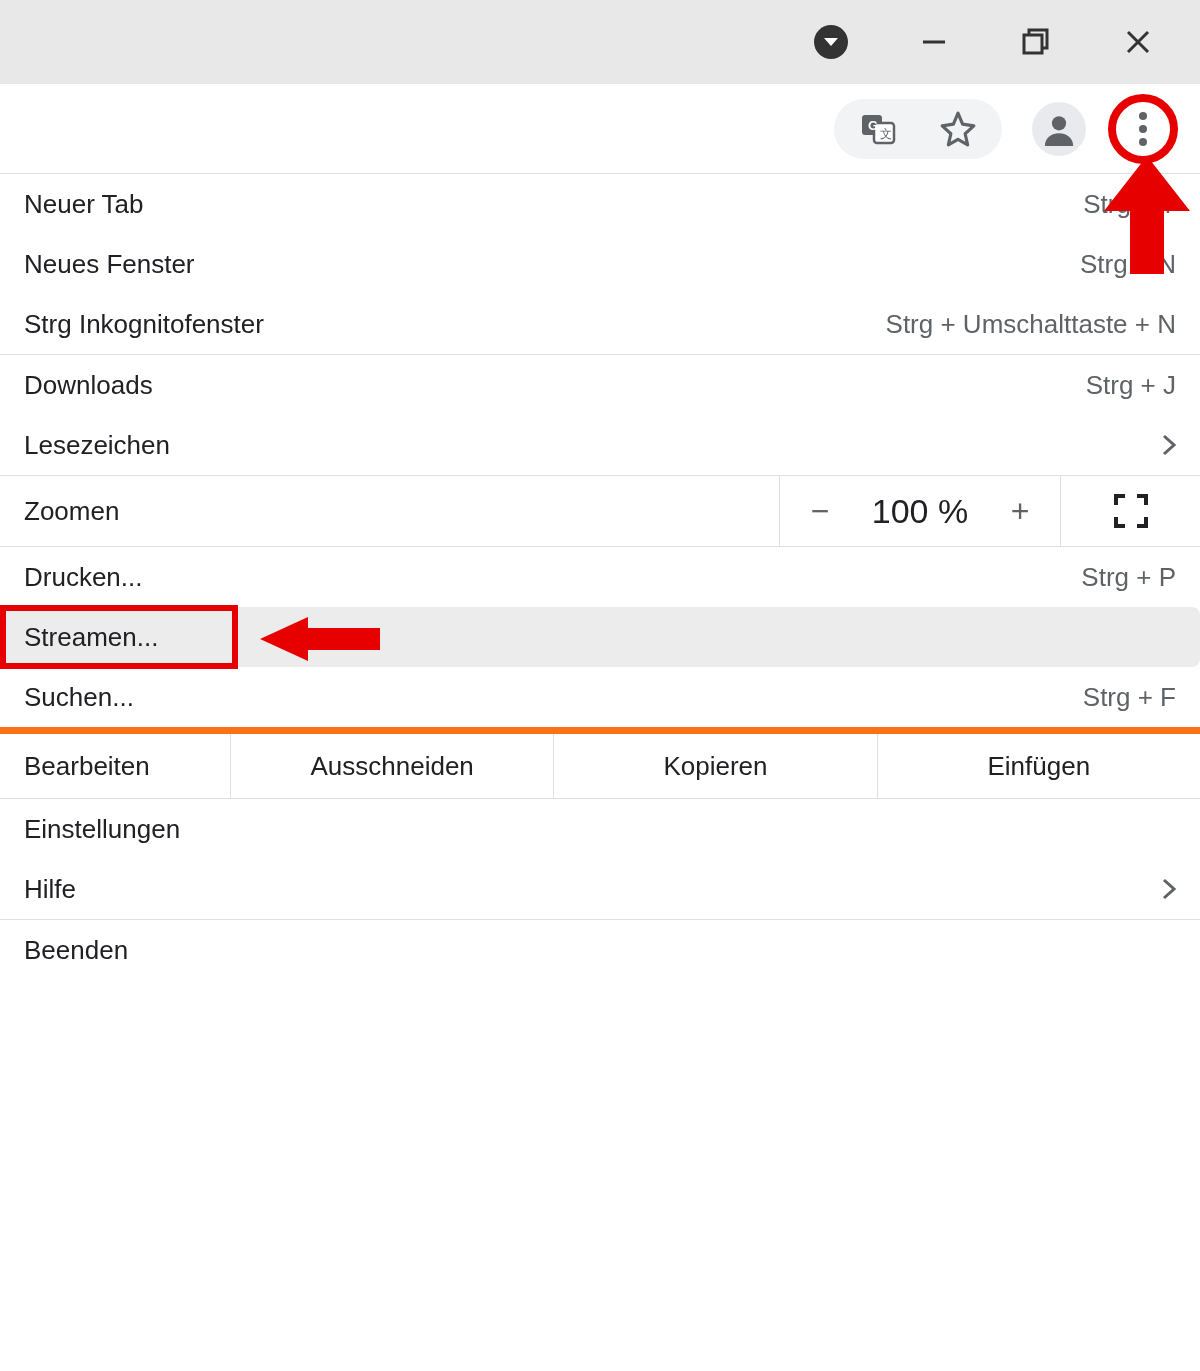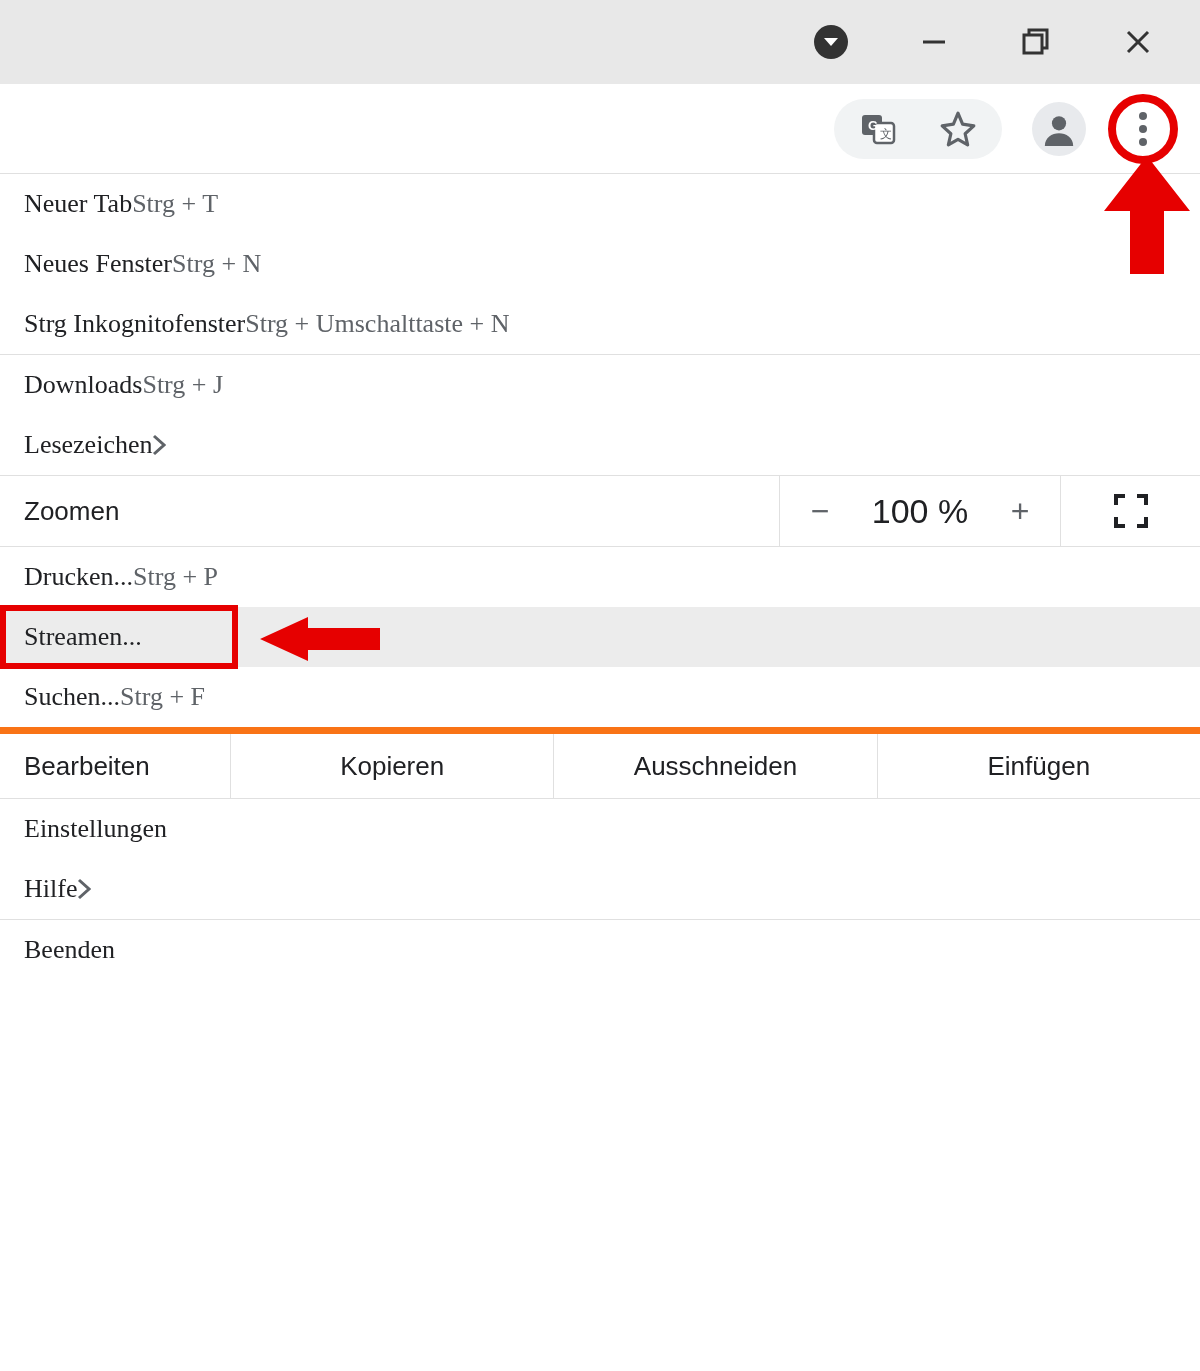--- a/index.html
+++ b/index.html
@@ -54,23 +54,22 @@
     border: 8px solid #e60000;
     display:flex; align-items:center; justify-content:center;
     position:relative; z-index:2; background:#fff;
   }
   .menu { width: 100%; }
   .menu-item {
     display: flex;
     align-items: center;
     height: 60px;
     padding: 0 24px;
-    justify-content: flex-start;
+    justify-content: space-between;
     position: relative;
-    font-family: Liberation Serif, serif;
   }
   .menu-item.highlight { background:#ececec; }
   .menu-item .shortcut { color:#5f6368; }
   .menu-item .chevron { color:#5f6368; }
   .sep { height:1px; background:#e0e0e0; width:100%; }
   .zoom-row { display:flex; align-items:center; height:72px; border-top:1px solid #e0e0e0; border-bottom:1px solid #e0e0e0; }
   .zoom-label { flex:1; padding-left:24px; }
   .zoom-controls { display:flex; align-items:center; border-left:1px solid #e0e0e0; height:100%; }
   .zoom-btn { width:80px; height:100%; display:flex; align-items:center; justify-content:center; font-size:32px; color:#5f6368; }
   .zoom-val { width:120px; text-align:center; font-size:34px; }
@@ -198,39 +197,39 @@
         <path d="M2 11V2h9M32 11V2h-9M2 23v9h9M32 23v9h-9" fill="none" stroke="#202124" stroke-width="4"></path>
       </svg>
     </div>
   </div>
 
   <div class="menu-item">
     <span>Drucken...</span>
     <span class="shortcut">Strg + P</span>
   </div>
 
-  <div class="menu-item highlight" style="position:relative;">
+  <div class="menu-item highlight" style="position:relative;border-radius:8px;">
     <span>Streamen...</span>
     <div class="red-box"></div>
     <div class="arrow-left">
       <svg width="120" height="44" viewBox="0 0 120 44">
         <polygon points="0,22 48,0 48,11 120,11 120,33 48,33 48,44" fill="#e60000"></polygon>
       </svg>
     </div>
   </div>
 
   <div class="menu-item">
     <span>Suchen...</span>
     <span class="shortcut">Strg + F</span>
   </div>
 
   <div class="edit-row">
     <div class="edit-label">Bearbeiten</div>
+    <div class="edit-btn">Ausschneiden</div>
     <div class="edit-btn">Kopieren</div>
-    <div class="edit-btn">Ausschneiden</div>
     <div class="edit-btn">Einfügen</div>
   </div>
 
   <div class="menu-item">
     <span>Einstellungen</span>
   </div>
   <div class="menu-item">
     <span>Hilfe</span>
     <span class="chevron">
       <svg width="14" height="22" viewBox="0 0 14 22">

